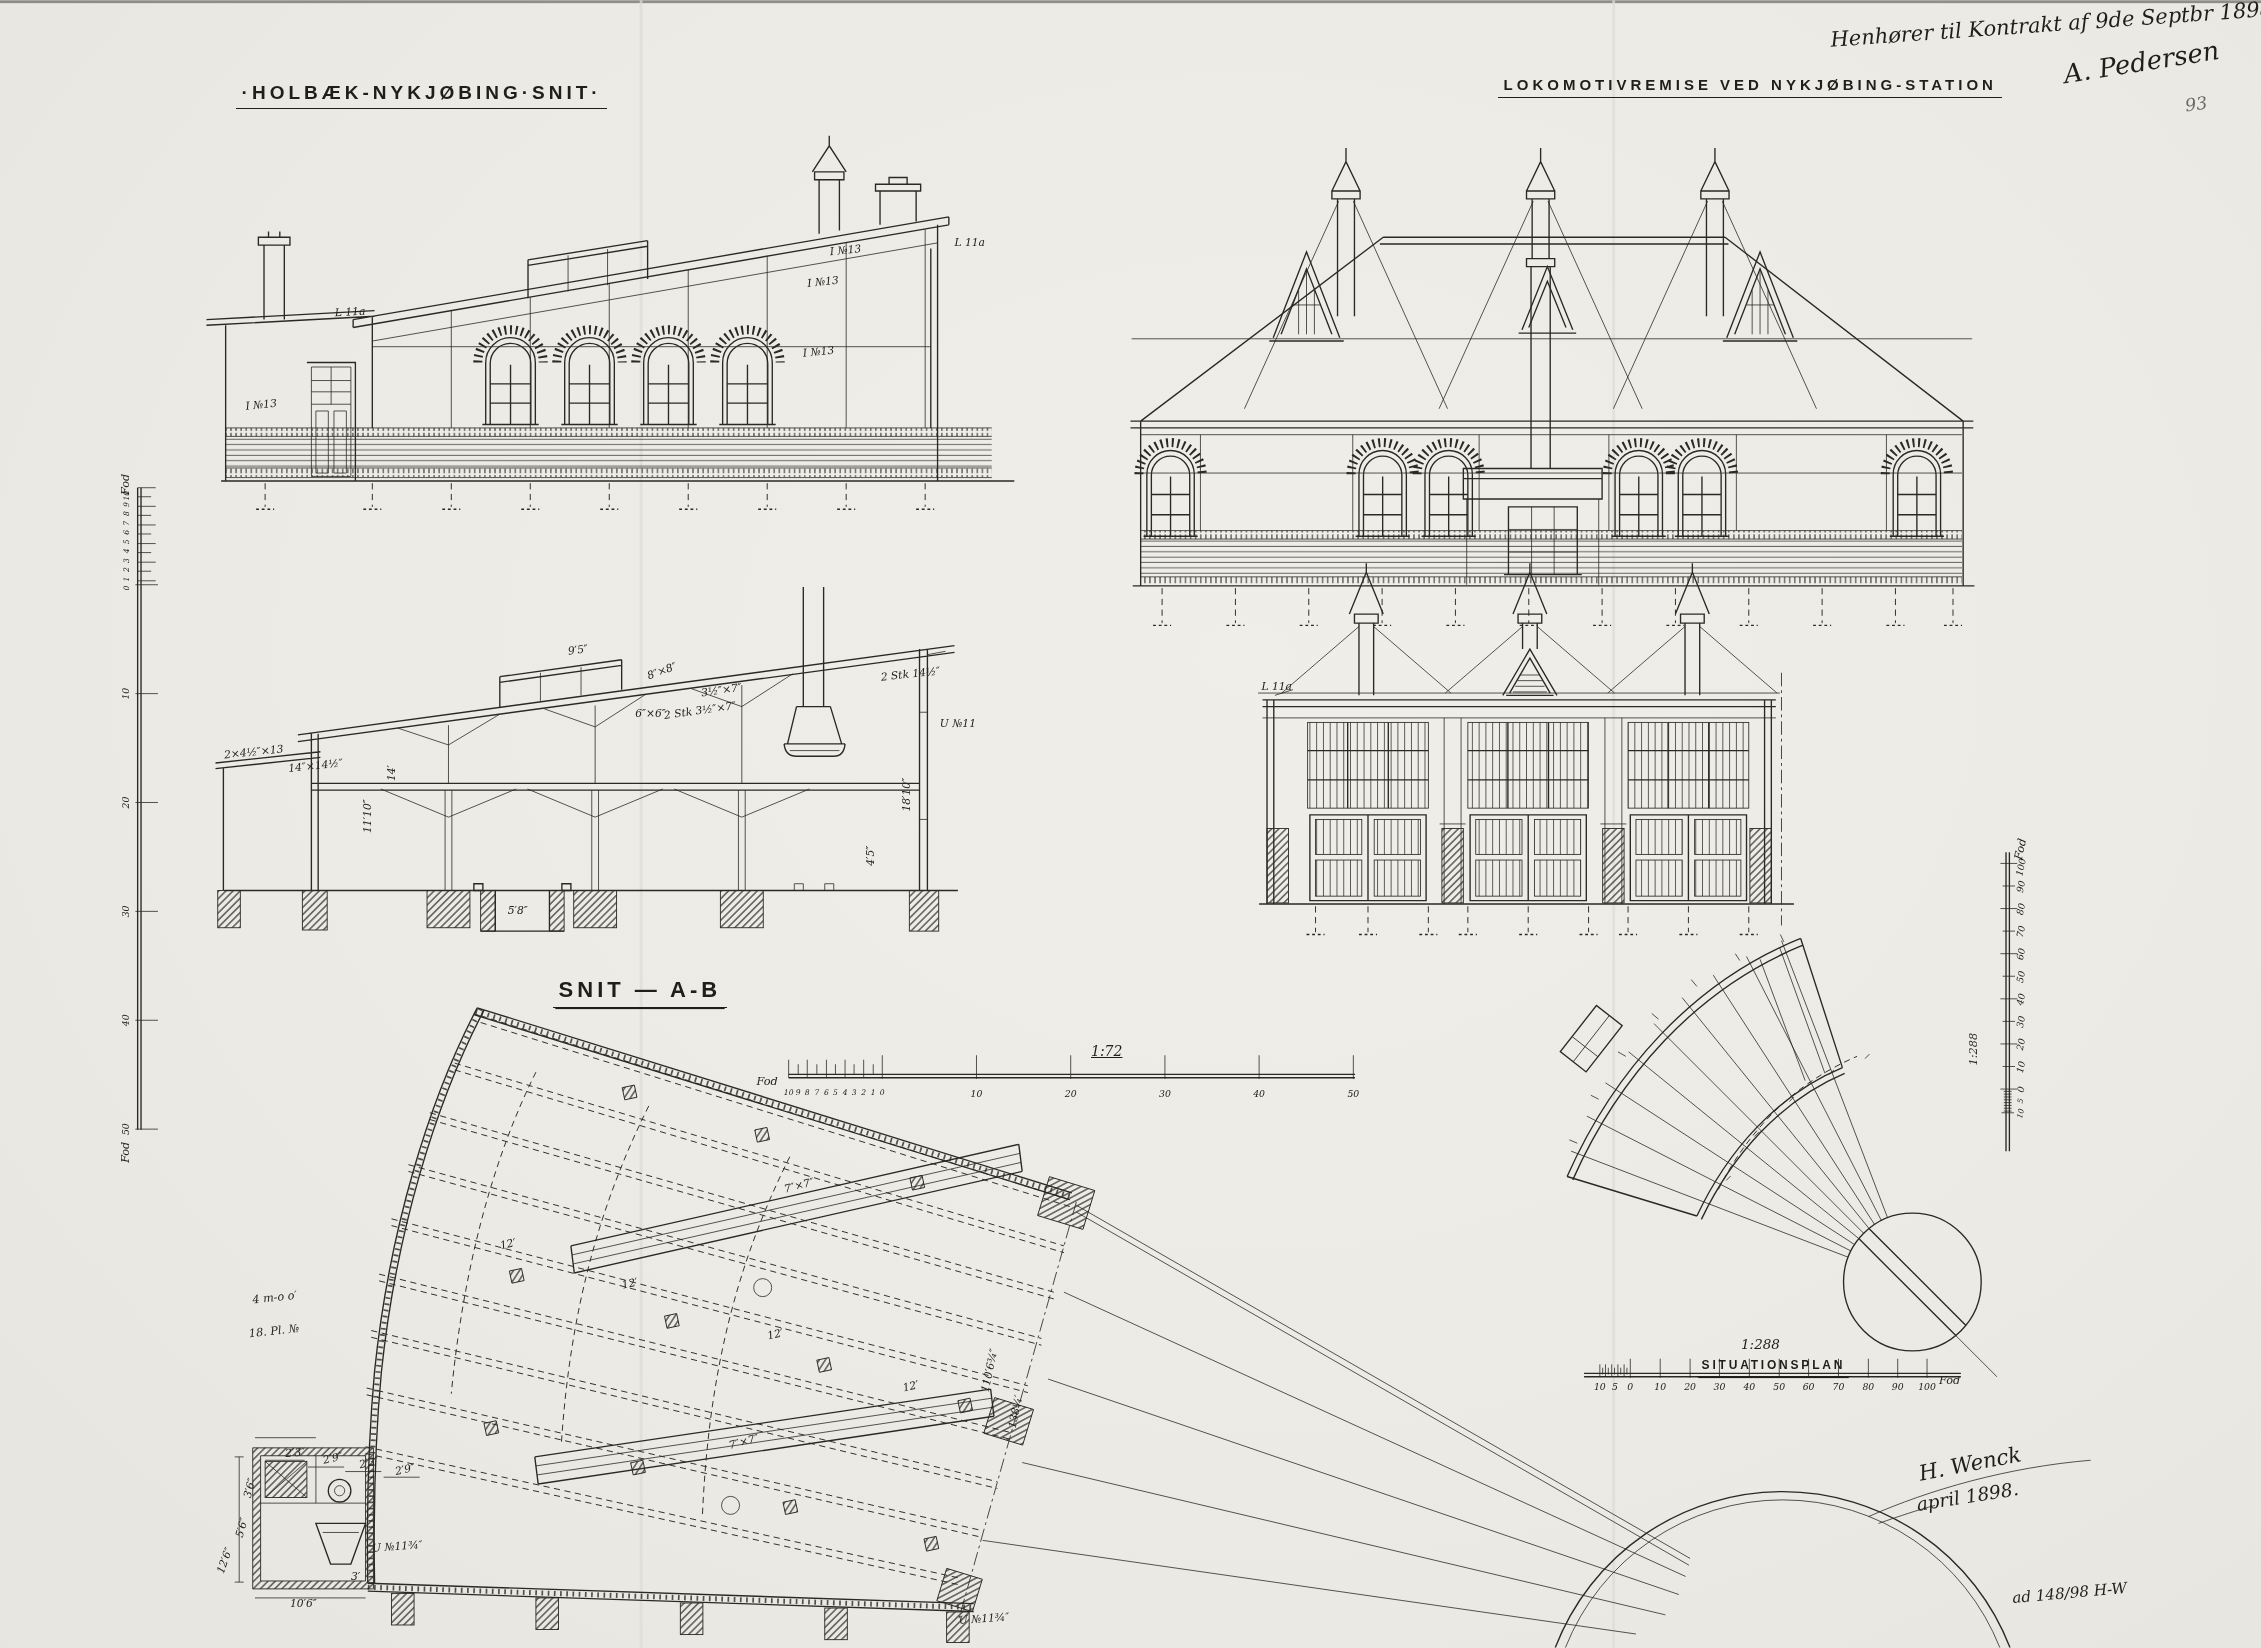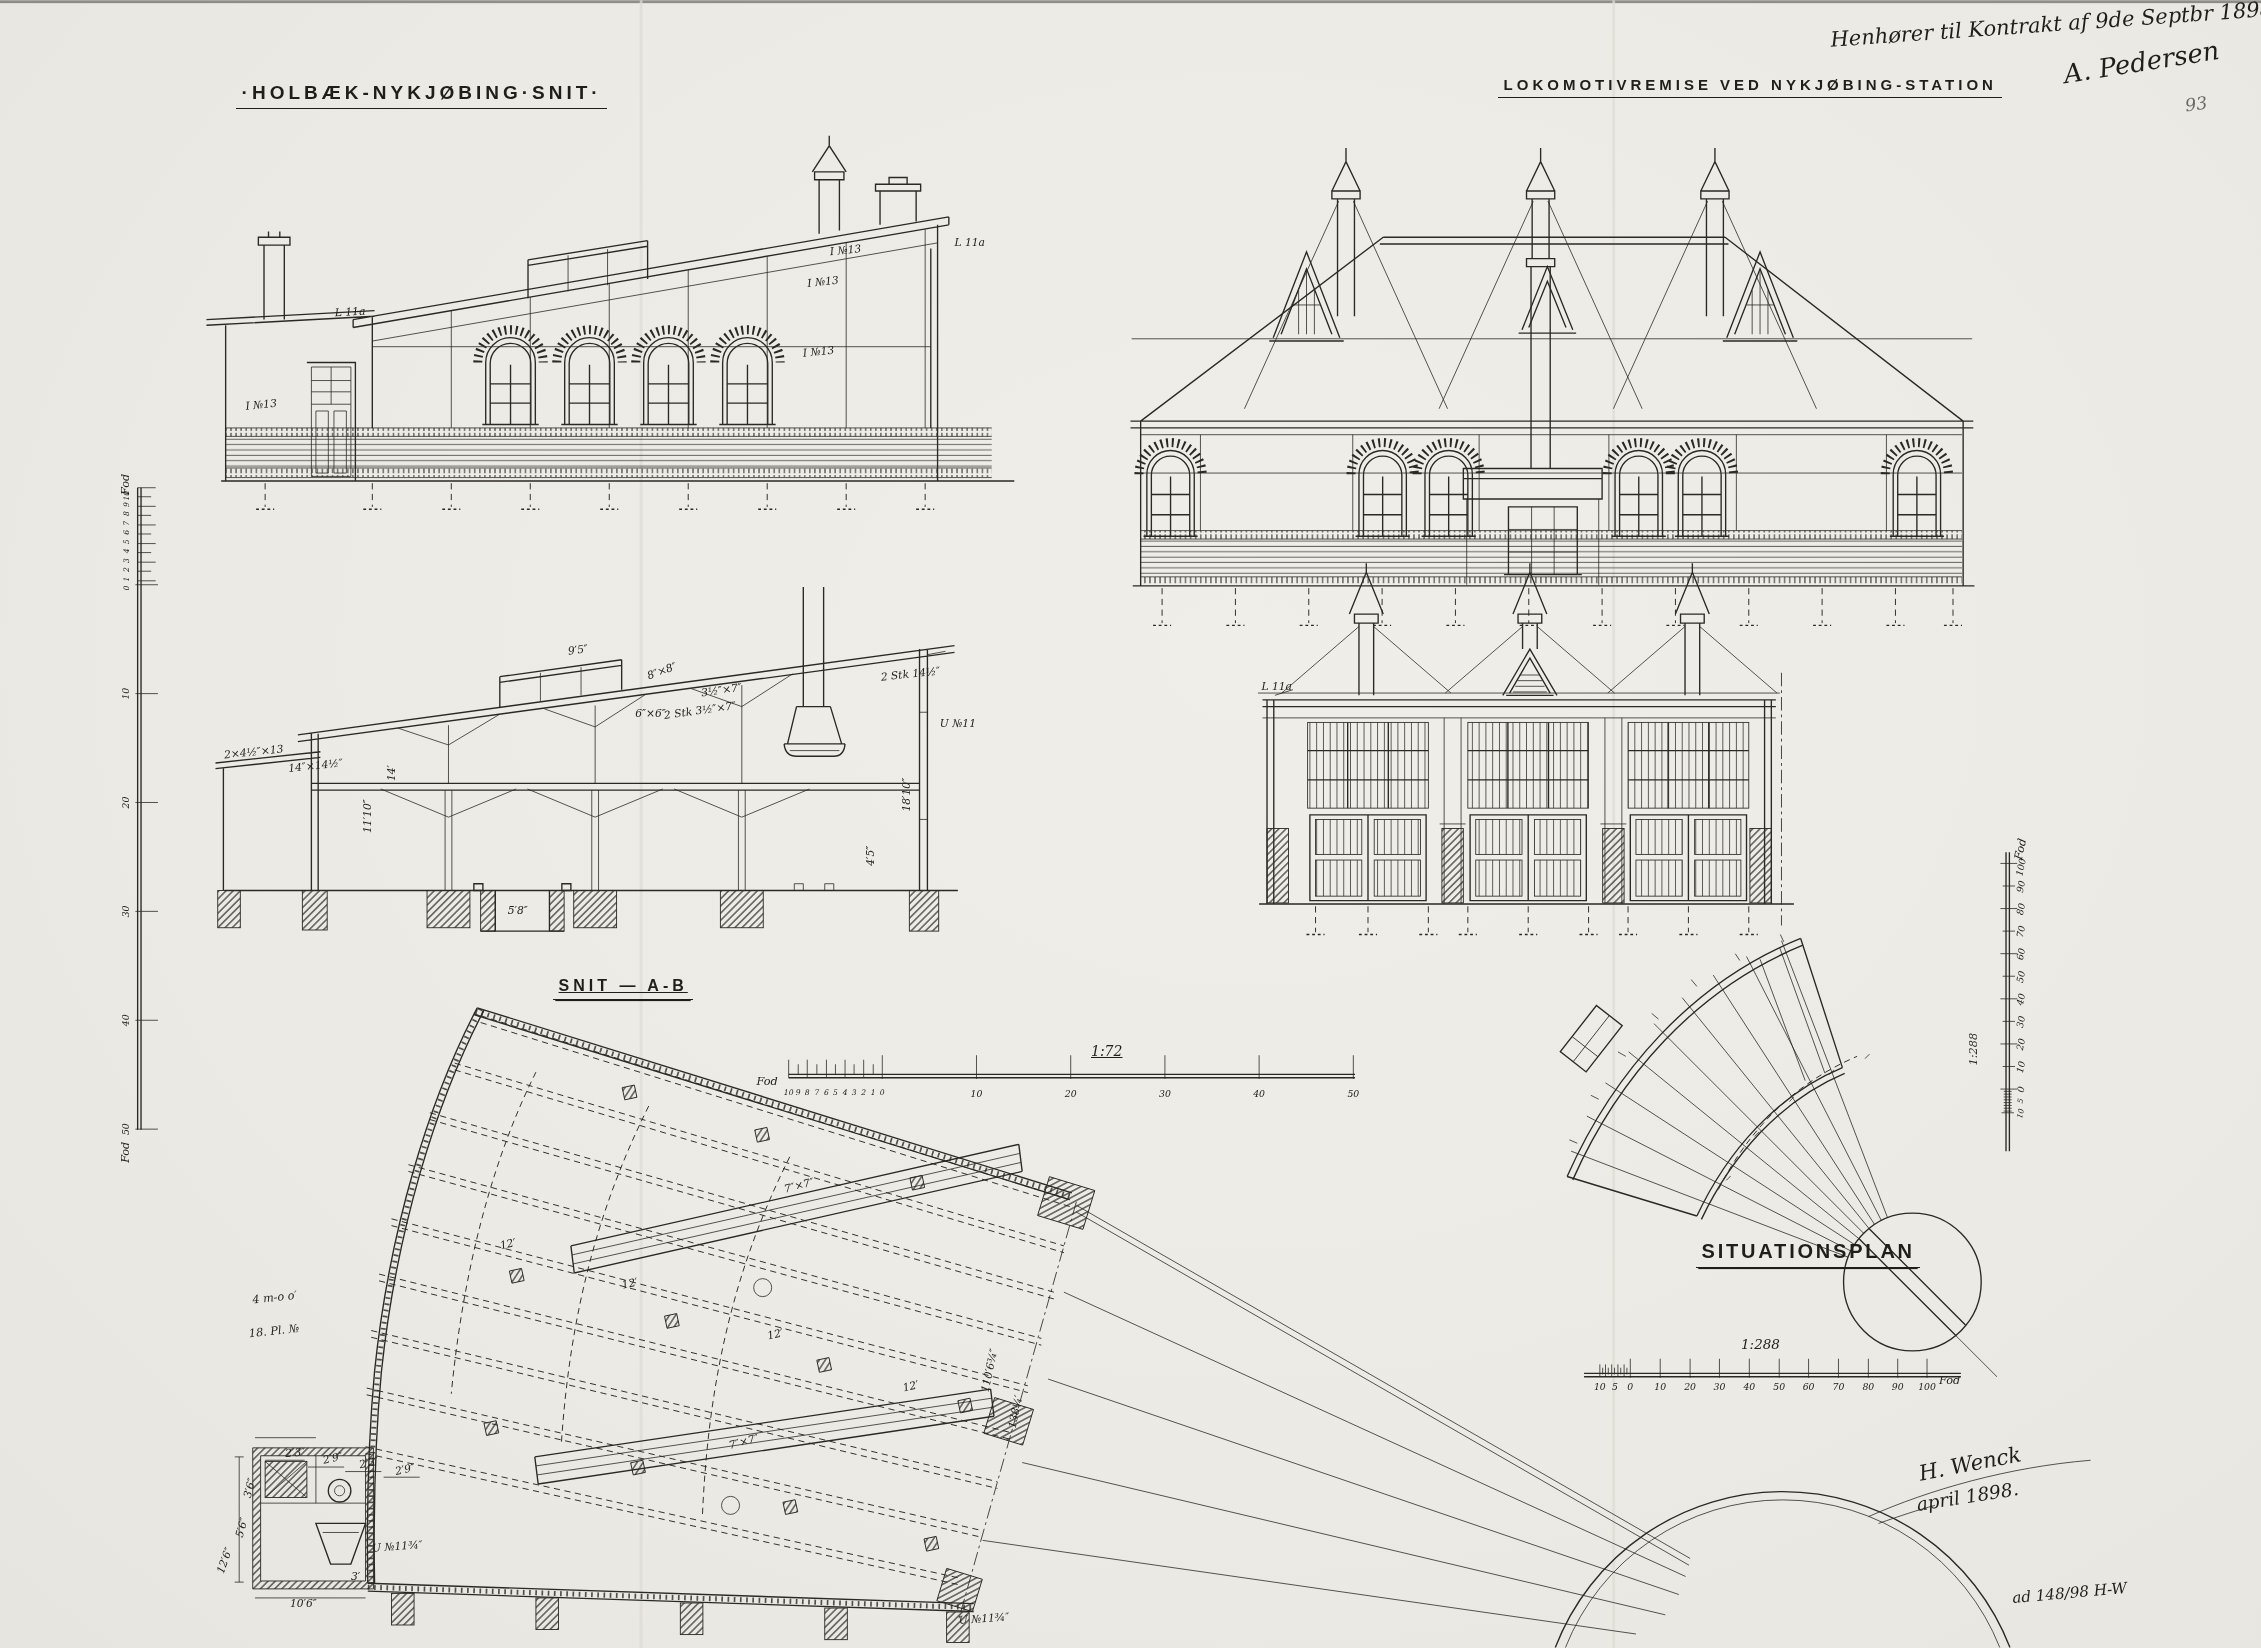--- a/index.html
+++ b/index.html
@@ -351,22 +351,22 @@
       <text x="3259" y="2464">70</text>
       <text x="3312" y="2464">80</text>
       <text x="3364" y="2464">90</text>
       <text x="3416" y="2464">100</text>
       <text x="3456" y="2452" class="f">Fod</text>
     </g>
 </svg>
 
 <div class="lbl techtitle" style="left:236px;top:82px;font-size:19px;">·HOLBÆK-NYKJØBING·SNIT·</div>
 <div class="lbl techtitle" style="left:1498px;top:76px;font-size:15px;">LOKOMOTIVREMISE VED NYKJØBING-STATION</div>
-<div class="lbl techtitle dbl" style="left:553px;top:977px;font-size:16px;text-decoration:underline;">SNIT — A-B</div>
-<div class="lbl techtitle dbl" style="left:1696px;top:1240px;font-size:20px;letter-spacing:2.8px;">SITUATIONSPLAN</div>
+<div class="lbl techtitle dbl" style="left:553px;top:977px;font-size:22px;">SNIT — A-B</div>
+<div class="lbl techtitle dbl" style="left:1696px;top:1358px;font-size:12px;letter-spacing:2.8px;">SITUATIONSPLAN</div>
 <div class="lbl hand" style="left:1741px;top:1336px;font-size:13.5px;">1:288</div>
 <div class="lbl hand" style="left:1091px;top:1043px;font-size:14px;text-decoration:underline;">1:72</div>
 <div class="lbl hand" style="left:1830px;top:12.4px;font-size:21px;transform:rotate(-4deg);">Henhører til Kontrakt af 9de Septbr 1898.</div>
 <div class="lbl hand" style="left:2063px;top:47px;font-size:26px;transform:rotate(-9deg);">A. Pedersen</div>
 <div class="lbl hand gray" style="left:2185px;top:94px;font-size:17.5px;transform:rotate(-8deg);">93</div>
 <div class="lbl hand" style="left:1918px;top:1451px;font-size:21.4px;transform:rotate(-11deg);">H. Wenck</div>
 <div class="lbl hand" style="left:1916px;top:1486px;font-size:18.6px;transform:rotate(-9deg);">april 1898.</div>
 <div class="lbl hand" style="left:2012px;top:1584px;font-size:15.2px;transform:rotate(-5deg);">ad 148/98  H-W</div>
 
 

